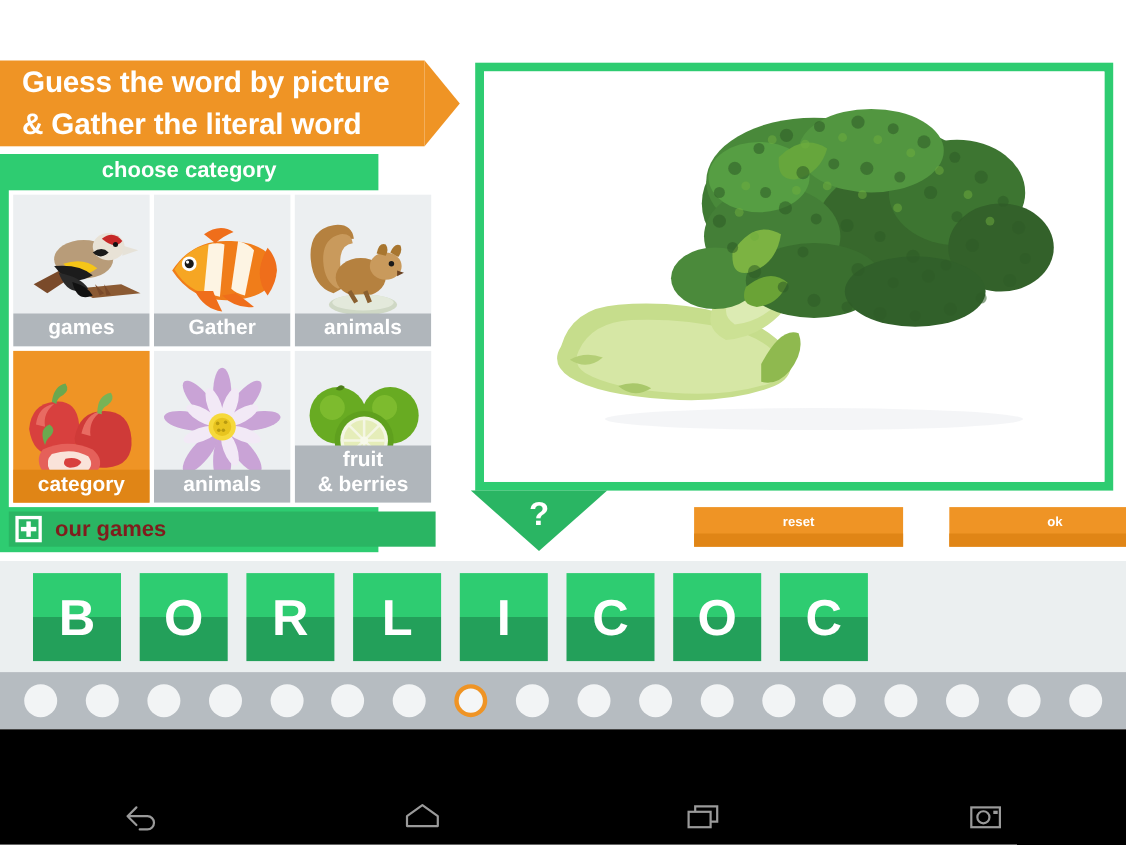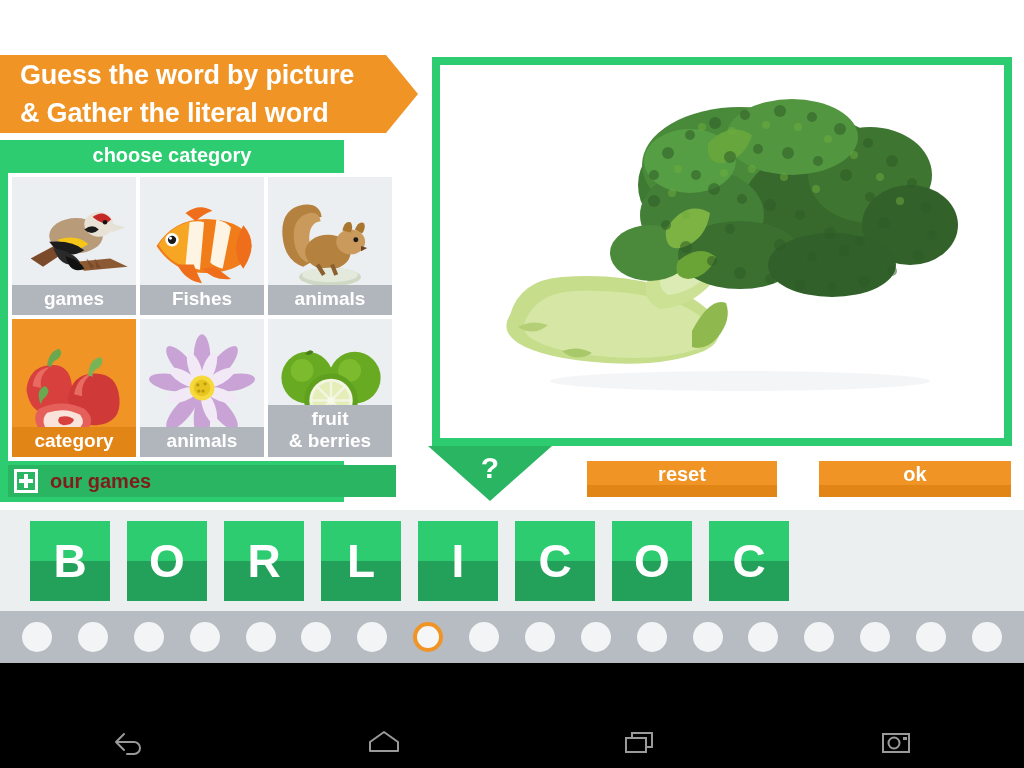--- a/index.html
+++ b/index.html
@@ -143,26 +143,27 @@
     position: absolute; left: 0; top: 0; width: 124px;
     text-align: center;
     color: #ffffff; font-size: 30px; font-weight: bold;
     line-height: 44px;
   }
 
   
   .act-btn {
     position: absolute; height: 36px;
     background: #ef9425;
-    color: #ffffff; font-size: 20px; font-weight: bold;
+    color: #ffffff; font-size: 12px; font-weight: bold;
     display: flex; align-items: center; justify-content: center;
     border: none; cursor: pointer;
     font-family: "Liberation Sans", sans-serif;
     line-height: 22px;
     padding-bottom: 10px;
+    margin-left: 44px;
   }
   .act-btn::after {
     content: ""; position: absolute; left: 0; bottom: 0;
     width: 100%; height: 12px; background: #e08516;
   }
   .act-btn span { position: relative; z-index: 2; }
   #reset-btn { left: 587px; top: 461px; width: 190px; }
   #ok-btn    { left: 819px; top: 461px; width: 192px; }
 
   
@@ -266,21 +267,21 @@
             <path d="M74 24 q10 3 14 8 l-8 40 q-8 -2 -12 -6 Z" fill="#fdf4e3"></path>
             <path d="M100 30 q16 18 0 42 q-14 -18 0 -42 Z" fill="#ef6e1b"></path>
             <path d="M36 68 q8 16 24 18 q-6 -12 -8 -18 Z" fill="#ef6e1b"></path>
             <path d="M60 72 q12 12 28 10 q-10 -8 -16 -12 Z" fill="#ef6e1b"></path>
             <path d="M44 18 q14 -10 26 -2 q-10 4 -16 10 Z" fill="#ef6e1b"></path>
             <circle cx="31" cy="44" r="6.5" fill="#fff"></circle>
             <circle cx="31" cy="44" r="4" fill="#1a1a1a"></circle>
             <circle cx="29.5" cy="42.5" r="1.4" fill="#fff"></circle>
           </svg>
         </div>
-        <div class="cat-label">Fishes</div>
+        <div class="cat-label">Gather</div>
       </div>
 
       <div class="cat-tile">
         <div class="cat-art">
           <svg viewBox="0 0 120 100" width="100%" height="100%">
             <path d="M34 70 q-18 -6 -20 -30 q-2 -26 20 -30 q16 -2 18 12 q-14 0 -14 16 q0 18 14 22 Z" fill="#b5813f"></path>
             <path d="M38 66 q-12 -6 -13 -24 q-1 -20 15 -24 q10 -1 11 8 q-10 1 -11 14 q-1 16 10 20 Z" fill="#c99a5c"></path>
             <ellipse cx="58" cy="56" rx="22" ry="17" fill="#b5813f"></ellipse>
             <ellipse cx="80" cy="46" rx="14" ry="12" fill="#c99a5c"></ellipse>
             <path d="M72 35 q2 -10 8 -8 q3 4 0 10 Z" fill="#a8762f"></path>

